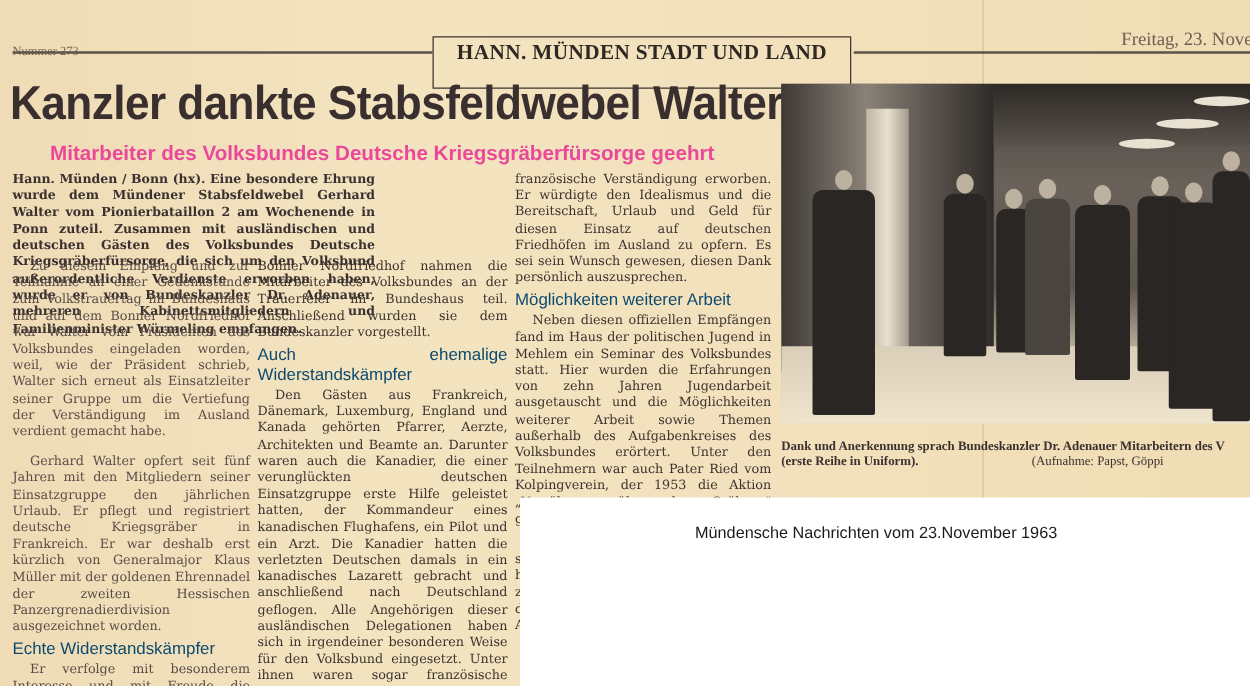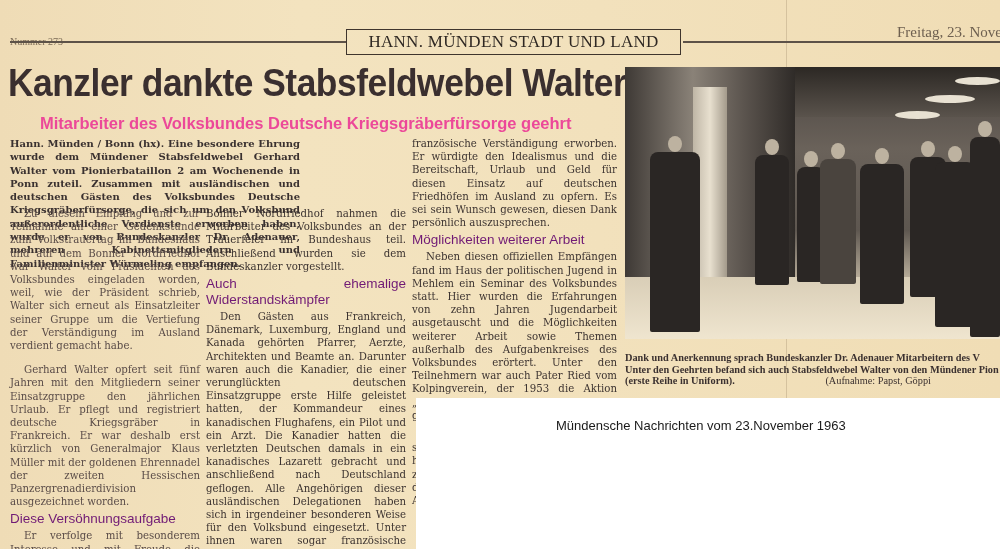--- a/index.html
+++ b/index.html
@@ -16,23 +16,23 @@
       position:absolute; left:416px; top:398px; width:584px; height:151px;
       background:#ffffff;
     }
     .masthead-row { position:absolute; left:0; top:0; width:1000px; height:60px; }
     .issue-no { position:absolute; left:10px; top:24px; font-size:10px; color:#7a6a55; font-family:"Liberation Serif", serif;margin-top:12px; }
     .date { position:absolute; left:897px; top:24px; font-size:15px; color:#6e6050; font-family:"Liberation Serif", serif; white-space:nowrap; }
     .rule { position:absolute; height:1.5px; background:#5d5248; top:41px; }
     .rule.left { left:10px; width:336px; }
     .rule.right { left:683px; width:317px; }
     .section-box {
-      position:absolute; left:346px; top:29px; width:335px; height:26px;
+      position:absolute; left:346px; top:29px; width:335px; height:42px;
       border:1.5px solid #3f352d; box-sizing:border-box;
-      font-family:"Liberation Serif", serif; font-weight:normal; font-size:17px;
+      font-family:"Liberation Serif", serif; font-weight:bold; font-size:17px;
       color:#2f2823; text-align:center; line-height:24px; letter-spacing:0.3px;
     }
     .headline {
       position:absolute; left:8px; top:62px; width:620px;
       font-family:"Liberation Sans", sans-serif; font-weight:bold; font-size:38px;
       color:#3a2f2f; letter-spacing:-0.5px; white-space:nowrap;
       transform:scaleX(0.93); transform-origin:left top;
     }
     .subhead {
       position:absolute; left:40px; top:114px;
@@ -46,21 +46,21 @@
     .col p { margin:0; text-indent:14px; }
     .col p + p { margin-top:11px; }
     .lead {
       position:absolute; left:10px; top:137px; width:290px;
       font-size:10px; line-height:13.3px; color:#3a3130; font-weight:bold; text-align:justify;
     }
     .c1 { left:10px; top:207px; width:190px; color:#5a4c48; }
     .c2 { left:206px; top:207px; width:200px; }
     .c3 { left:412px; top:137px; width:205px; }
     .subtitle {
-      font-family:"Liberation Sans", sans-serif; font-size:13.5px; color:#701a75;
+      font-family:"Liberation Sans", sans-serif; font-size:13.5px; color:#0c4a6e;
       margin:3px 0 2px 0; line-height:16px; text-indent:0;
     }
     .photo {
       position:absolute; left:625px; top:67px; width:375px; height:272px;
       background:
         radial-gradient(ellipse 30px 90px at 80px 160px, #2c2826 60%, transparent 61%),
         radial-gradient(ellipse 45px 14px at 920px 35px, #e9e0d0 70%, transparent 71%),
         linear-gradient(180deg,#4a4440 0%,#6a625a 30%,#5e5750 60%,#cfc3ad 82%,#e2d6be 100%);
       overflow:hidden;
     }
@@ -99,21 +99,21 @@
 </div>
 
 <h1 class="headline" style="margin:0;">Kanzler dankte Stabsfeldwebel Walter</h1>
 <div class="subhead">Mitarbeiter des Volksbundes Deutsche Kriegsgräberfürsorge geehrt</div>
 
 <div class="lead">Hann. Münden / Bonn (hx). Eine besondere Ehrung wurde dem Mündener Stabsfeldwebel Gerhard Walter vom Pionierbataillon 2 am Wochenende in Ponn zuteil. Zusammen mit ausländischen und deutschen Gästen des Volksbundes Deutsche Kriegsgräberfürsorge, die sich um den Volksbund außerordentliche Verdienste erworben haben, wurde er von Bundeskanzler Dr. Adenauer, mehreren Kabinettsmitgliedern und Familienminister Würmeling empfangen.</div>
 
 <div class="col c1" style="top:207px;">
   <p>Zu diesem Empfang und zur Teilnahme an einer Gedenkstunde zum Volkstrauertag im Bundeshaus und auf dem Bonner Nordfriedhof war Walter vom Präsidenten des Volksbundes eingeladen worden, weil, wie der Präsident schrieb, Walter sich erneut als Einsatzleiter seiner Gruppe um die Vertiefung der Verständigung im Ausland verdient gemacht habe.</p>
   <p>Gerhard Walter opfert seit fünf Jahren mit den Mitgliedern seiner Einsatzgruppe den jährlichen Urlaub. Er pflegt und registriert deutsche Kriegsgräber in Frankreich. Er war deshalb erst kürzlich von Generalmajor Klaus Müller mit der goldenen Ehrennadel der zweiten Hessischen Panzergrenadierdivision ausgezeichnet worden.</p>
-  <div class="subtitle">Diese Versöhnungsaufgabe</div>
+  <div class="subtitle">Echte Widerstandskämpfer</div>
   <p>Er verfolge mit besonderem Interesse und mit Freude die Einsätze der Jugendlichen für den Volksbund, führte Minister Würmeling in seiner Ansprache beim Empfang im Presseclub aus. Diese Jugendlichen hätten sich eine echte Versöhnungsaufgabe gestellt. Während ihres Einsatzes auf deutschen Gefallenenfriedhöfen im Ausland hätten sie Gelegenheit, in Gesprächen Kontakte von Mensch zu Mensch, von Land zu Land zu knüpfen. Der Minister, der Münden gut kennt, sprach bei dem Empfang Walter auch persönlich an.</p>
 
 </div>
 
 <div class="col c2">
   <p style="text-indent:0;">Bonner Nordfriedhof nahmen die Mitarbeiter des Volksbundes an der Trauerfeier im Bundeshaus teil. Anschließend wurden sie dem Bundeskanzler vorgestellt.</p>
   <div class="subtitle">Auch ehemalige Widerstandskämpfer</div>
   <p>Den Gästen aus Frankreich, Dänemark, Luxemburg, England und Kanada gehörten Pfarrer, Aerzte, Architekten und Beamte an. Darunter waren auch die Kanadier, die einer verunglückten deutschen Einsatzgruppe erste Hilfe geleistet hatten, der Kommandeur eines kanadischen Flughafens, ein Pilot und ein Arzt. Die Kanadier hatten die verletzten Deutschen damals in ein kanadisches Lazarett gebracht und anschließend nach Deutschland geflogen. Alle Angehörigen dieser ausländischen Delegationen haben sich in irgendeiner besonderen Weise für den Volksbund eingesetzt. Unter ihnen waren sogar französische Widerstandskämpfer, die heute — nach Überwindung ihrer früheren Ablehnung — den Volksbund unterstützen. Die deutschen Gäste waren vorwiegend Lagerleiter.</p>
 
 </div>
@@ -154,21 +154,20 @@
   <div class="person" style="left:310px;top:95px;width:40px;height:165px;">
       <div class="head"></div>
     </div>
   <div class="person" style="left:345px;top:70px;width:30px;height:200px;">
       <div class="head"></div>
     </div>
 </div>
 
 <div class="caption">
   <div>Dank und Anerkennung sprach Bundeskanzler Dr. Adenauer Mitarbeitern des V</div>
-  <div>Unter den Geehrten befand sich auch Stabsfeldwebel Walter von den Mündener Pion</div>
   <div>
     <span>(erste Reihe in Uniform).</span>
     <span class="credit">(Aufnahme: Papst, Göppi</span>
   </div>
 </div>
 
 <div class="whitebox"></div>
 <div class="source-label">Mündensche Nachrichten vom 23.November 1963</div>
 
 </body></html>

